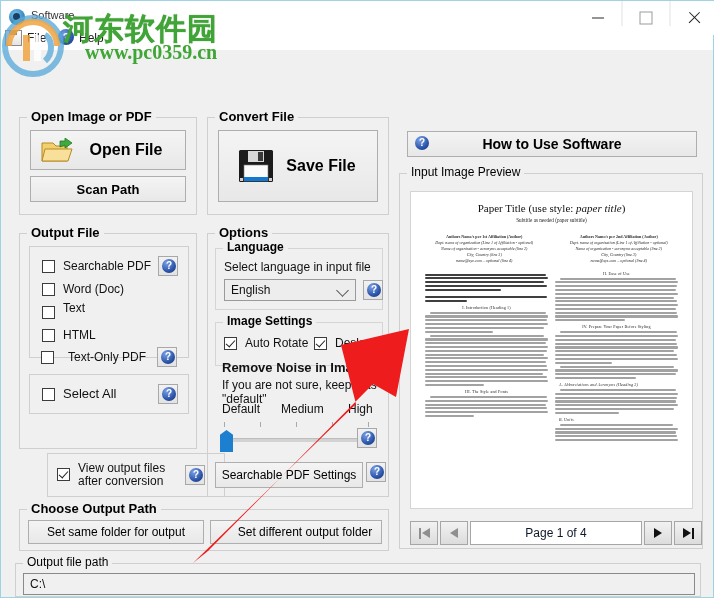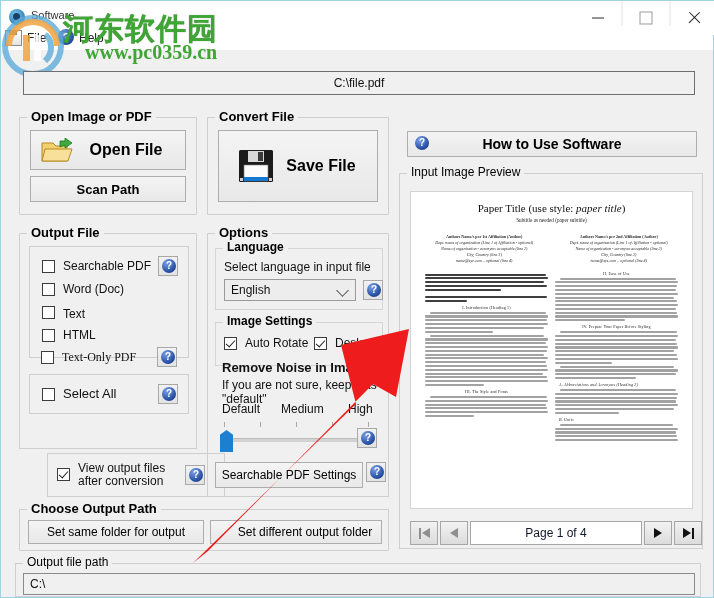--- a/index.html
+++ b/index.html
@@ -164,21 +164,20 @@
       <circle cx="32" cy="31" r="28" fill="none" stroke="#5aa9d8" stroke-width="6" opacity=".85"></circle>
       <path d="M8 31a24 24 0 0 1 48 0" fill="none" stroke="#f0a23c" stroke-width="6" opacity=".9"></path>
       <rect x="22" y="20" width="7" height="26" fill="#f0a23c" opacity=".9"></rect>
       <rect x="33" y="20" width="7" height="26" fill="#ffffff" opacity=".85"></rect>
       <path d="M44 20c7 3 9 18 0 26" fill="none" stroke="#5aa9d8" stroke-width="6" opacity=".85"></path>
     </svg>
   </div>
   <div class="wm wm-cn">河东软件园</div>
   <div class="wm wm-url">www.pc0359.cn</div>
 
-  <div class="pathbox">C:\file.pdf</div>
 
   <div class="grp" style="left:18px;top:116px;width:178px;height:98px;">
     <div class="lgd">Open Image or PDF</div>
     <div class="btn big" style="left:10px;top:12px;width:156px;height:40px;justify-content:center;">
       <span class="folder-ico" style="left:10px;top:7px;">
         <svg width="34" height="26" viewBox="0 0 34 26">
           <path d="M1 5h11l3 3h11v15H1z" fill="#f3cf6e" stroke="#b58b23" stroke-width="1"></path>
           <path d="M4 11h27l-4 12H1z" fill="#f8e09a" stroke="#b58b23" stroke-width="1"></path>
           <path d="M19 9V3h5V0l7 5-7 5V7z" fill="#3faa3f" stroke="#1f7a1f" stroke-width=".8"></path>
         </svg>
@@ -213,29 +212,29 @@
 
     <div class="grp plain" style="left:9px;top:12px;width:160px;height:112px;">
       <div class="cb" style="left:12px;top:13px;"></div>
       <div class="cl" style="left:33px;top:12px;">Searchable PDF</div>
       <div class="hbtn" style="left:128px;top:9px;"></div>
 
       <div class="cb" style="left:12px;top:36px;"></div>
       <div class="cl" style="left:33px;top:35px;">Word (Doc)</div>
 
       <div class="cb" style="left:12px;top:59px;"></div>
-      <div class="cl" style="left:33px;top:60px;">Text</div>
+      <div class="cl" style="left:33px;top:54px;">Text</div>
 
       <div class="cb" style="left:12px;top:82px;"></div>
       <div class="cl" style="left:33px;top:81px;">HTML</div>
 
     </div>
 
     <div class="cb" style="left:21px;top:117px;"></div>
-    <div class="cl" style="left:42px;top:116px;font-family:Liberation Serif, serif;">Text-Only PDF</div>
+    <div class="cl" style="left:48px;top:116px;">Text-Only PDF</div>
     <div class="hbtn" style="left:137px;top:113px;"></div>
 
     <div class="grp plain" style="left:9px;top:140px;width:160px;height:40px;">
       <div class="cb" style="left:12px;top:13px;"></div>
       <div class="cl" style="left:33px;top:11px;font-weight:normal;font-size:13px;">Select All</div>
       <div class="hbtn" style="left:128px;top:9px;"></div>
     </div>
   </div>
 
   <div class="grp plain" style="left:18px;top:452px;width:178px;height:44px;border-color:#cfcfcf;margin-left:28px;">

